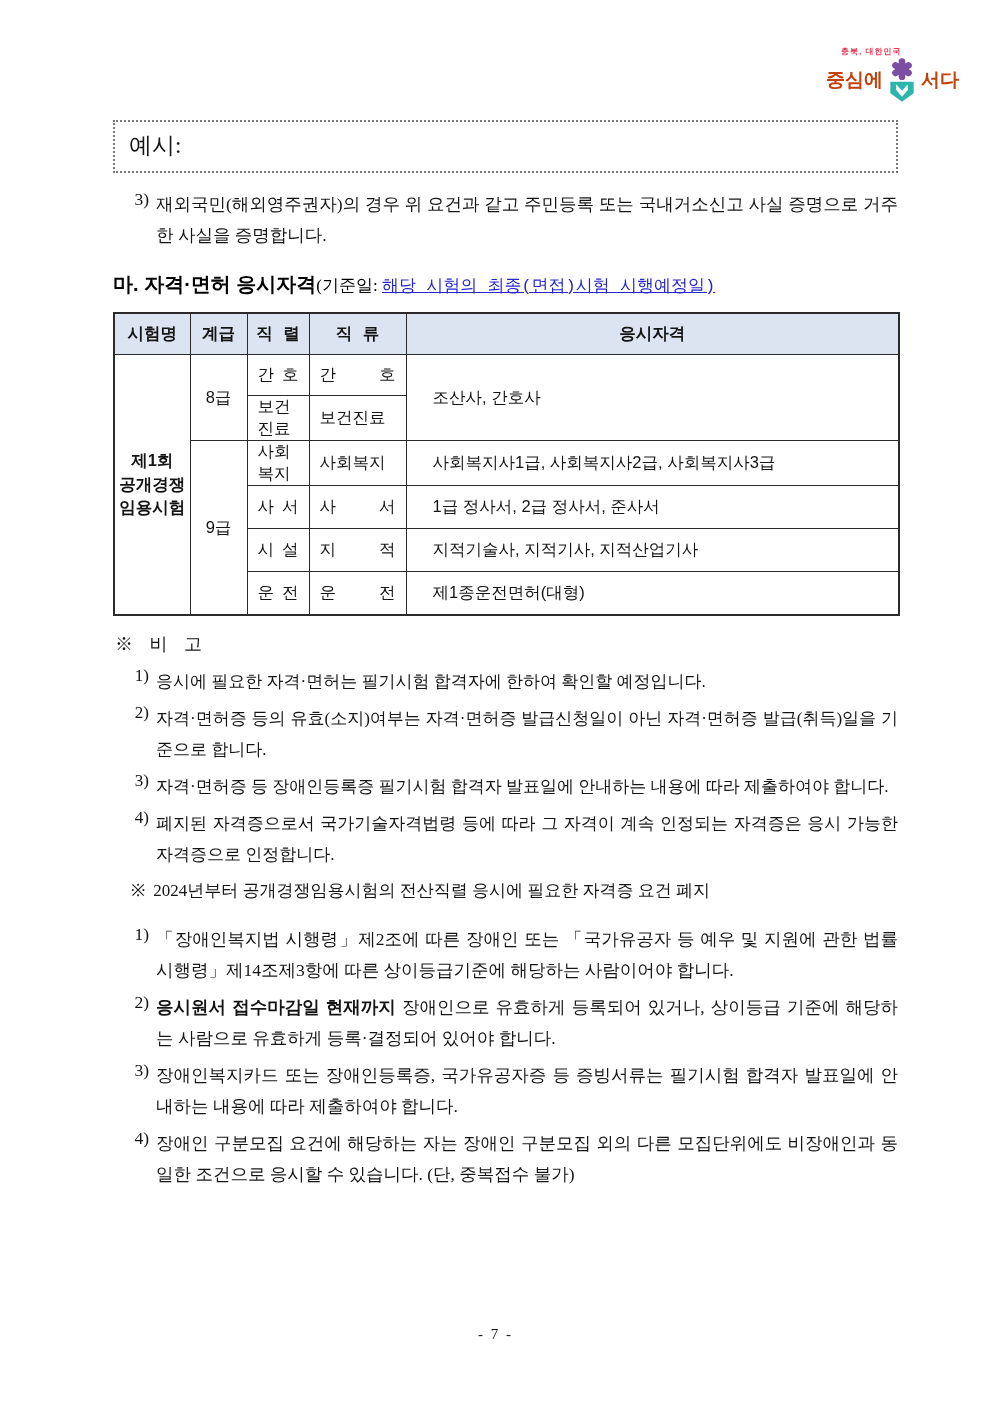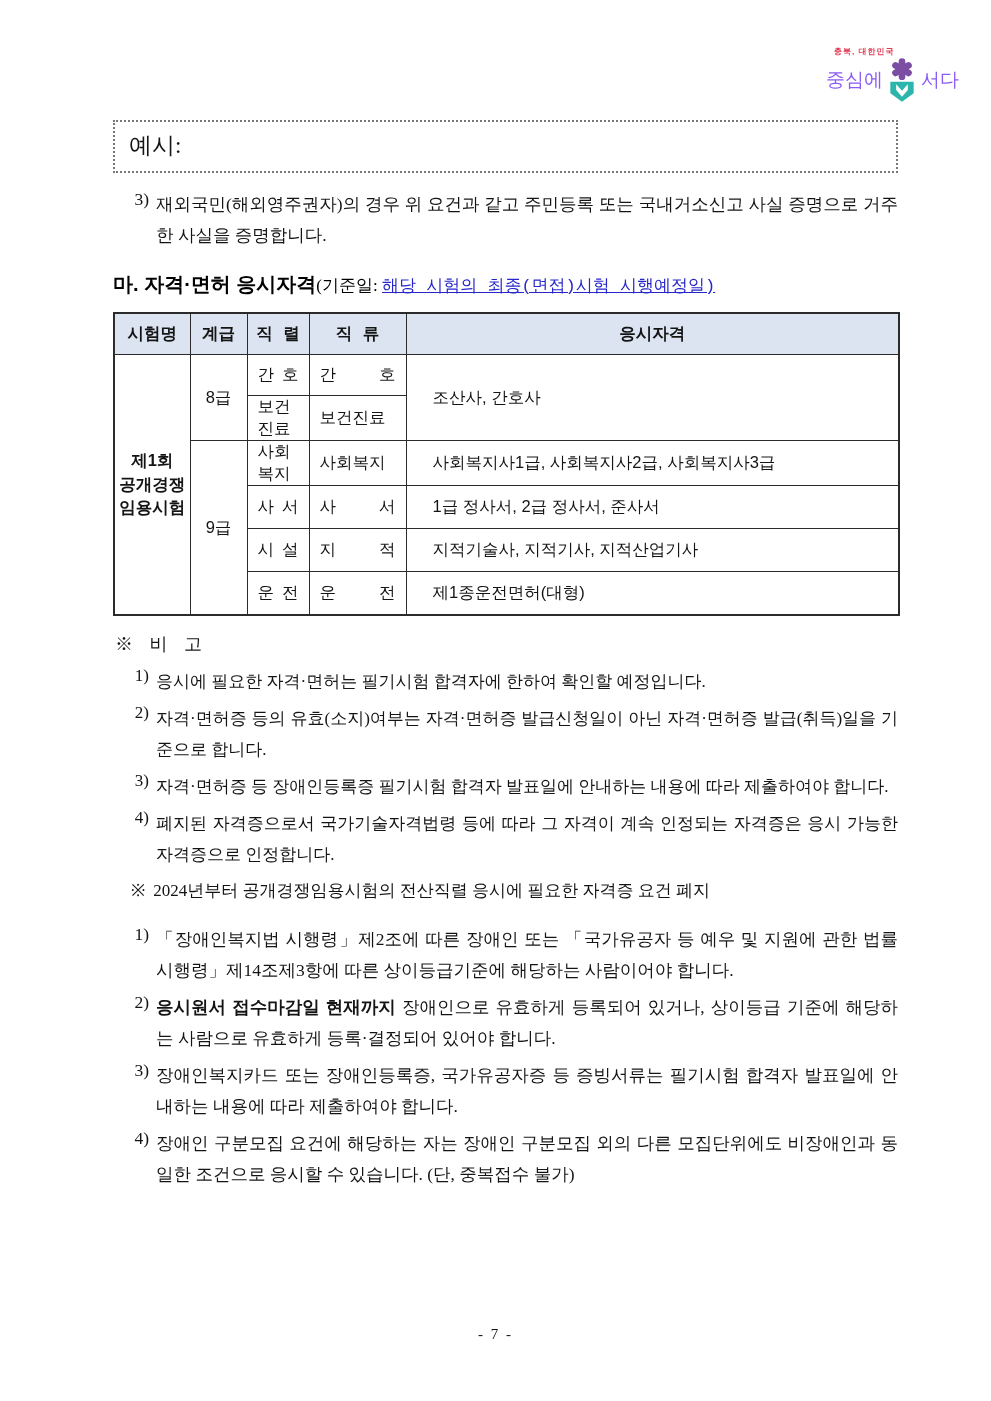--- a/index.html
+++ b/index.html
@@ -12,26 +12,26 @@
     overflow:hidden;
   }
   
   .logo{
     position:absolute;top:46px;right:32px;
     display:flex;flex-direction:column;align-items:flex-start;
   }
   .logo-tagline{
     font-family:"Liberation Sans", sans-serif;
     font-size:8px;font-weight:bold;color:#e03a52;
-    letter-spacing:1px;margin-left:8px;margin-bottom:1px;
+    letter-spacing:1px;margin-left:15px;margin-bottom:1px;
   }
   .logo-row{display:flex;align-items:center;gap:4px;}
   .logo-word{
     font-family:"Liberation Sans", sans-serif;
-    font-size:19px;font-weight:normal;color:#8b5cf6;letter-spacing:0;
+    font-size:19px;font-weight:bold;color:#c2410c;letter-spacing:0;
   }
   
   .content{
     position:absolute;left:113px;top:120px;width:785px;
   }
   
   .ex-box{
     border:2px dotted #777;
     padding:9px 12px 11px 14px;
     display:flex;gap:8px;

